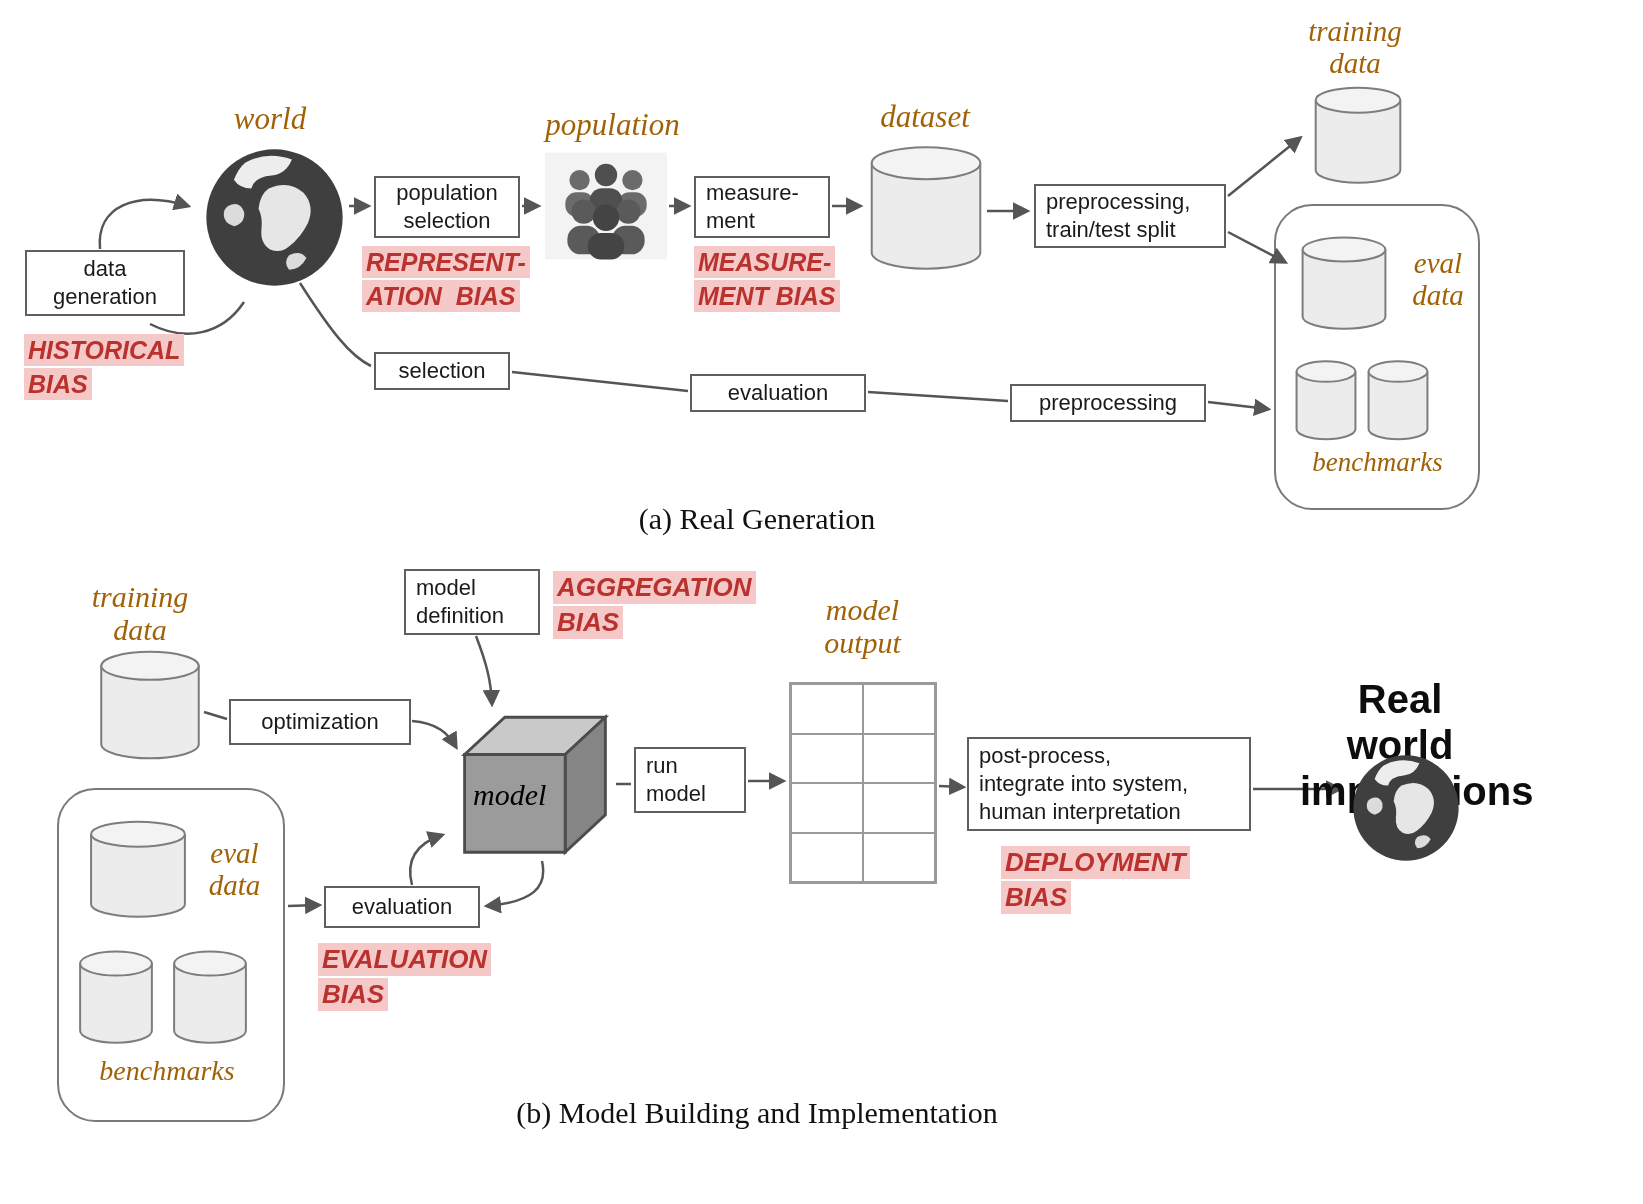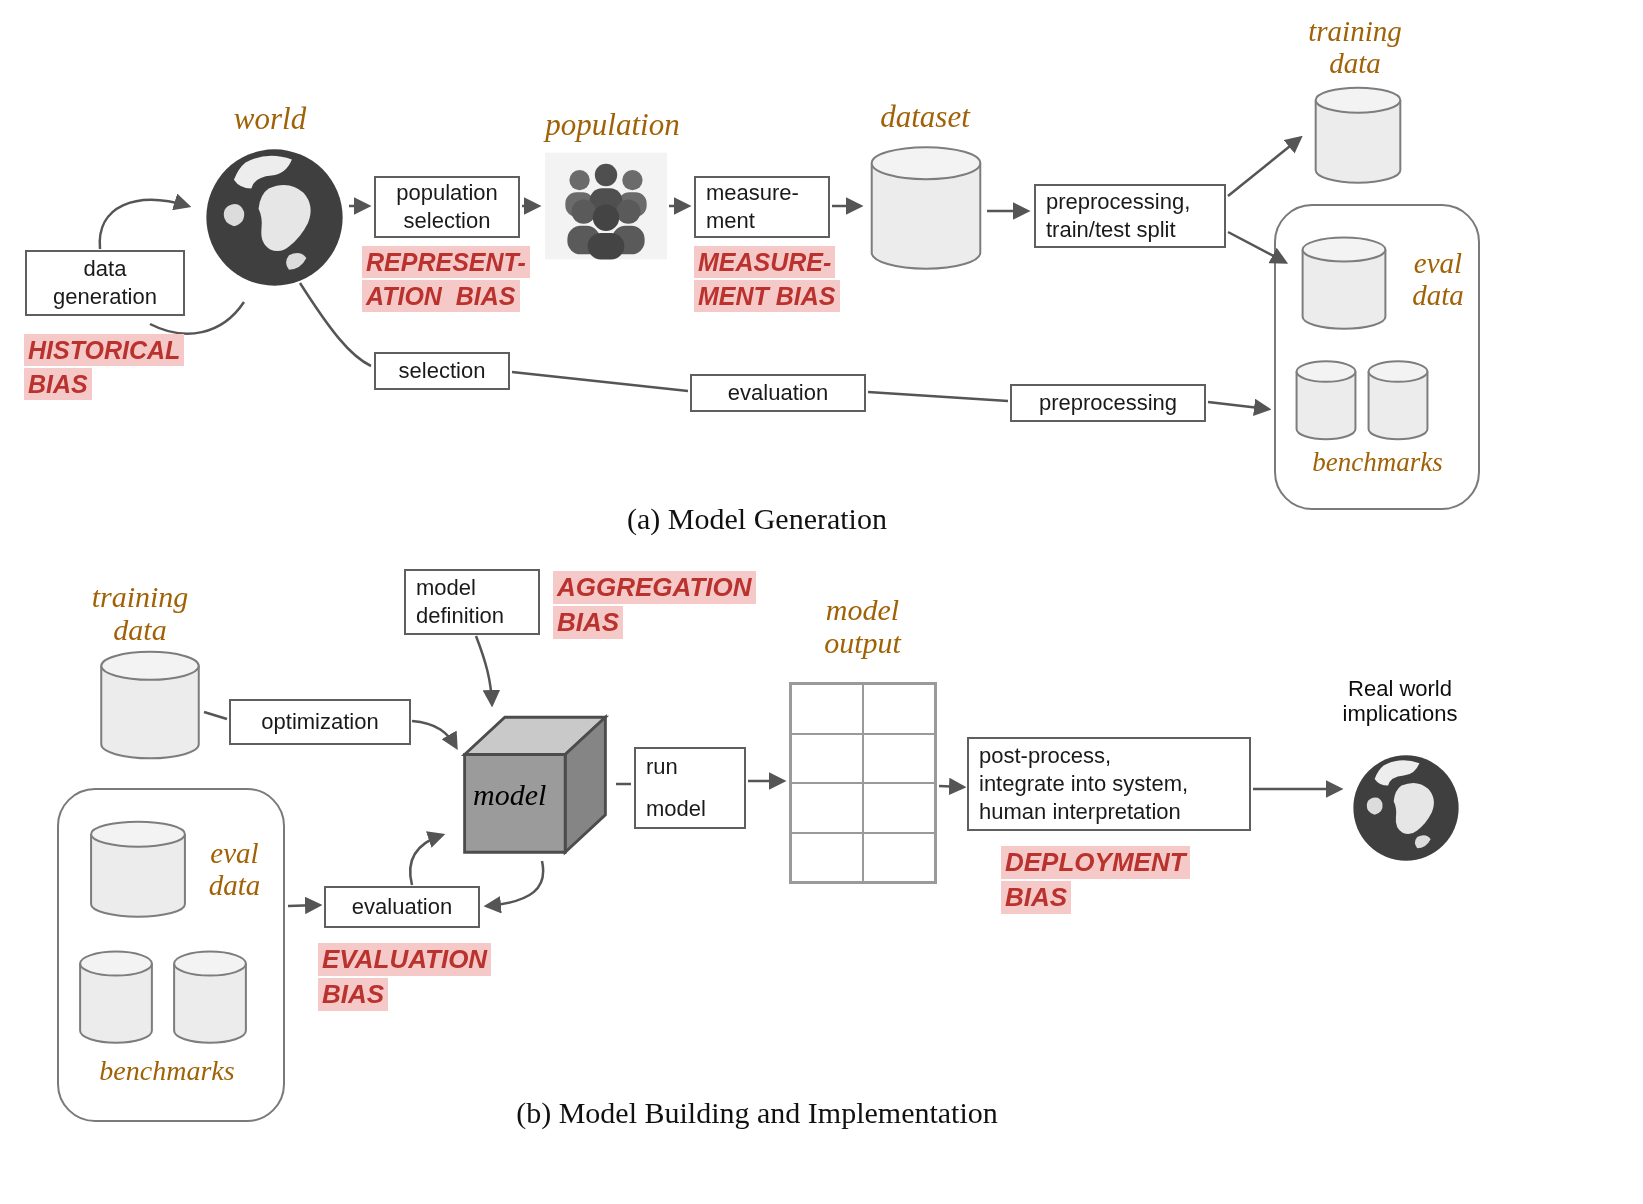--- a/index.html
+++ b/index.html
@@ -32,21 +32,21 @@
   .cube-label {
     position:absolute; left:0; top:46%; width:68%; text-align:center;
     font-family:"Liberation Serif", serif; font-style:italic; font-size:30px; color:#000;
   }
   .grid-2x4 {
     position:absolute; display:grid; grid-template-columns:1fr 1fr; grid-template-rows:repeat(4,1fr);
     border:2px solid #9a9a9a; background:#fff; box-sizing:border-box;
   }
   .grid-2x4 .cell { border:1px solid #9a9a9a; }
   .bold-label {
-    position:absolute; font-weight:normal; font-size:22px; color:#0d0d0d; text-align:center; line-height:1.15;
+    position:absolute; font-weight:bold; font-size:40px; color:#0d0d0d; text-align:center; line-height:1.15;
   }
   .bold-label span { display:block; }
 </style>
 </head>
 <body>
 
 <div class="stage">
 
   <div class="container-round" style="left:1274px; top:204px; width:206px; height:306px;"></div>
   <div class="container-round" style="left:57px; top:788px; width:228px; height:334px;"></div>
@@ -212,21 +212,21 @@
   <div class="box center" style="left:374px; top:352px; width:136px; height:38px;">
     <span>selection</span>
   </div>
   <div class="box center" style="left:690px; top:374px; width:176px; height:38px;">
     <span>evaluation</span>
   </div>
   <div class="box center" style="left:1010px; top:384px; width:196px; height:38px;">
     <span>preprocessing</span>
   </div>
 
-  <div class="caption" style="left:437px; top:502px;">(a) Model Generation</div>
+  <div class="caption" style="left:437px; top:502px;">(a) Real Generation</div>
 
   <div class="serif-label" style="left:75px; top:580px; width:130px; font-size:30px;">
     <span>training</span>
     <span>data</span>
   </div>
 
   <div class="icon" style="left:97px; top:650px; width:106px; height:112px;">
     <svg viewBox="0 0 100 120" preserveAspectRatio="none">
       <path d="M4 17 L4 101 A46 15 0 0 0 96 101 L96 17" fill="#ececec" stroke="#7d7d7d" stroke-width="2" vector-effect="non-scaling-stroke"></path>
       <ellipse cx="50" cy="17" rx="46" ry="15" fill="#f3f3f3" stroke="#7d7d7d" stroke-width="2" vector-effect="non-scaling-stroke"></ellipse>
@@ -285,21 +285,21 @@
   </div>
   <div class="icon" style="left:171px; top:950px; width:78px; height:96px;">
     <svg viewBox="0 0 100 120" preserveAspectRatio="none">
       <path d="M4 17 L4 101 A46 15 0 0 0 96 101 L96 17" fill="#ececec" stroke="#7d7d7d" stroke-width="2" vector-effect="non-scaling-stroke"></path>
       <ellipse cx="50" cy="17" rx="46" ry="15" fill="#f3f3f3" stroke="#7d7d7d" stroke-width="2" vector-effect="non-scaling-stroke"></ellipse>
     </svg>
   </div>
 
   <div class="serif-label" style="left:62px; top:1056px; width:210px; font-size:28px;">benchmarks</div>
 
-  <div class="box left" style="left:634px; top:747px; width:112px; height:82px;justify-content:space-between;">
+  <div class="box left" style="left:634px; top:747px; width:112px; height:66px;">
     <span>run</span>
     <span>model</span>
   </div>
 
   <div class="serif-label" style="left:795px; top:593px; width:135px; font-size:30px;">
     <span>model</span>
     <span>output</span>
   </div>
 
   <div class="grid-2x4" style="left:789px; top:682px; width:148px; height:202px;">

